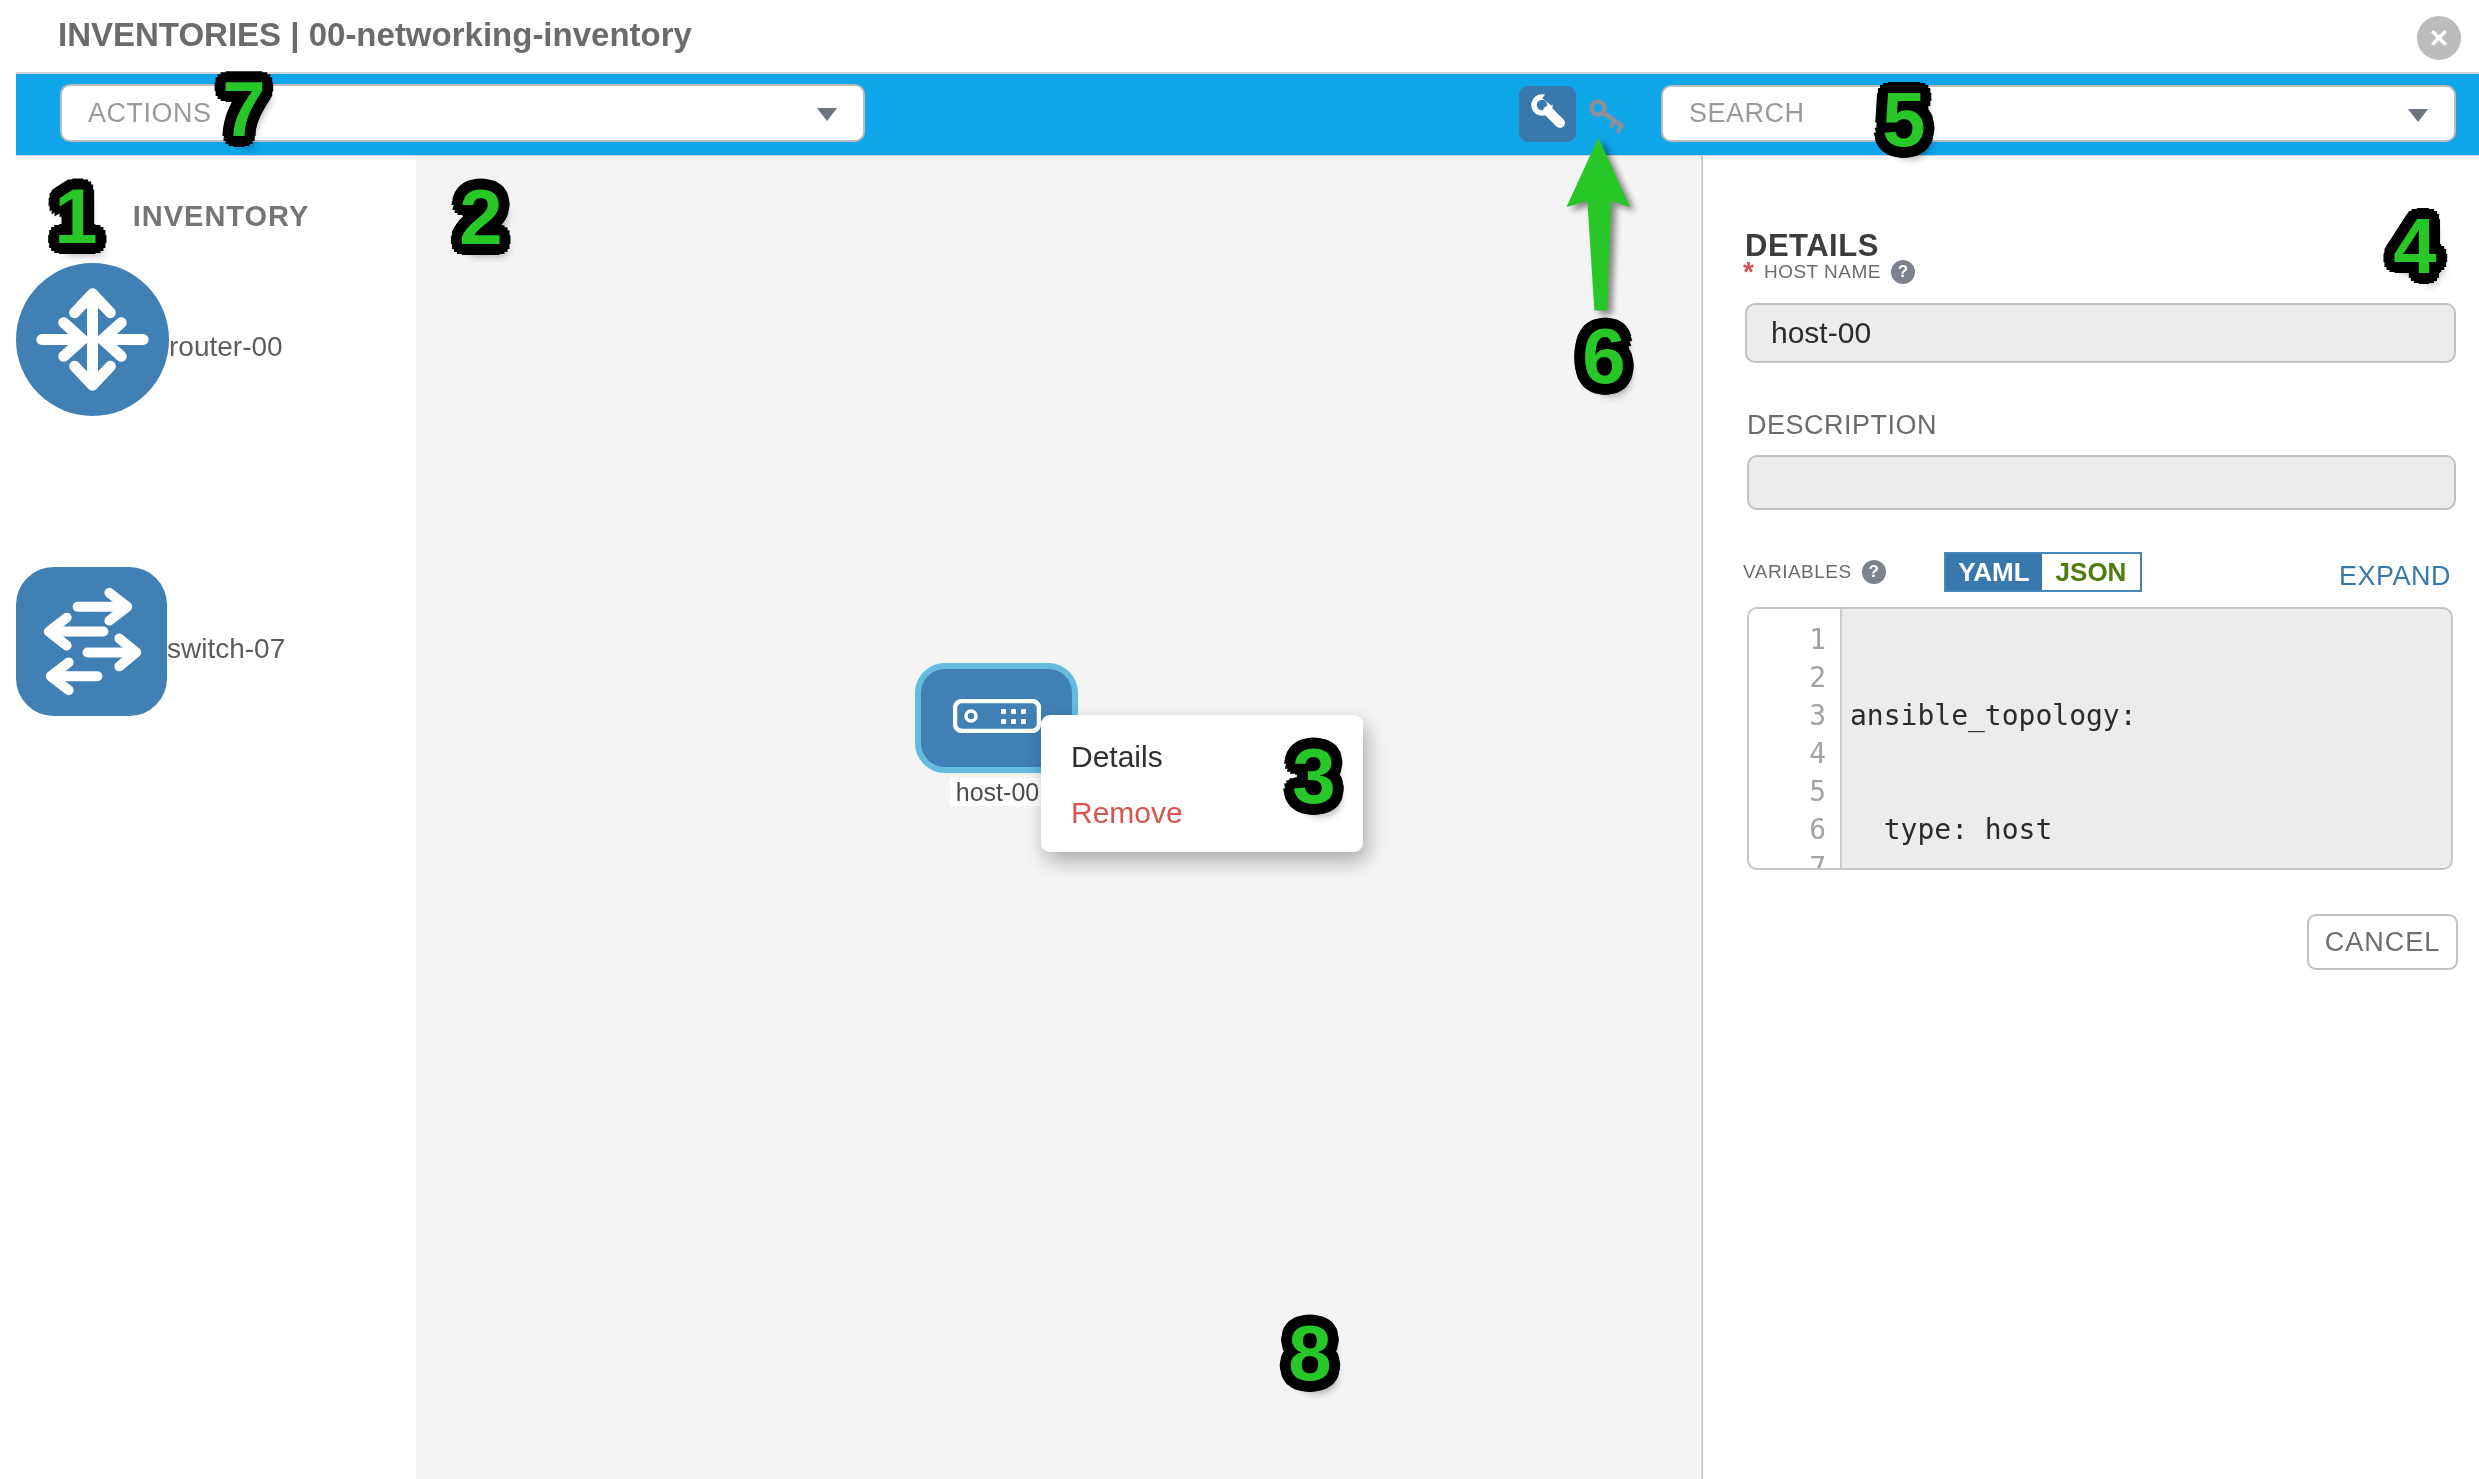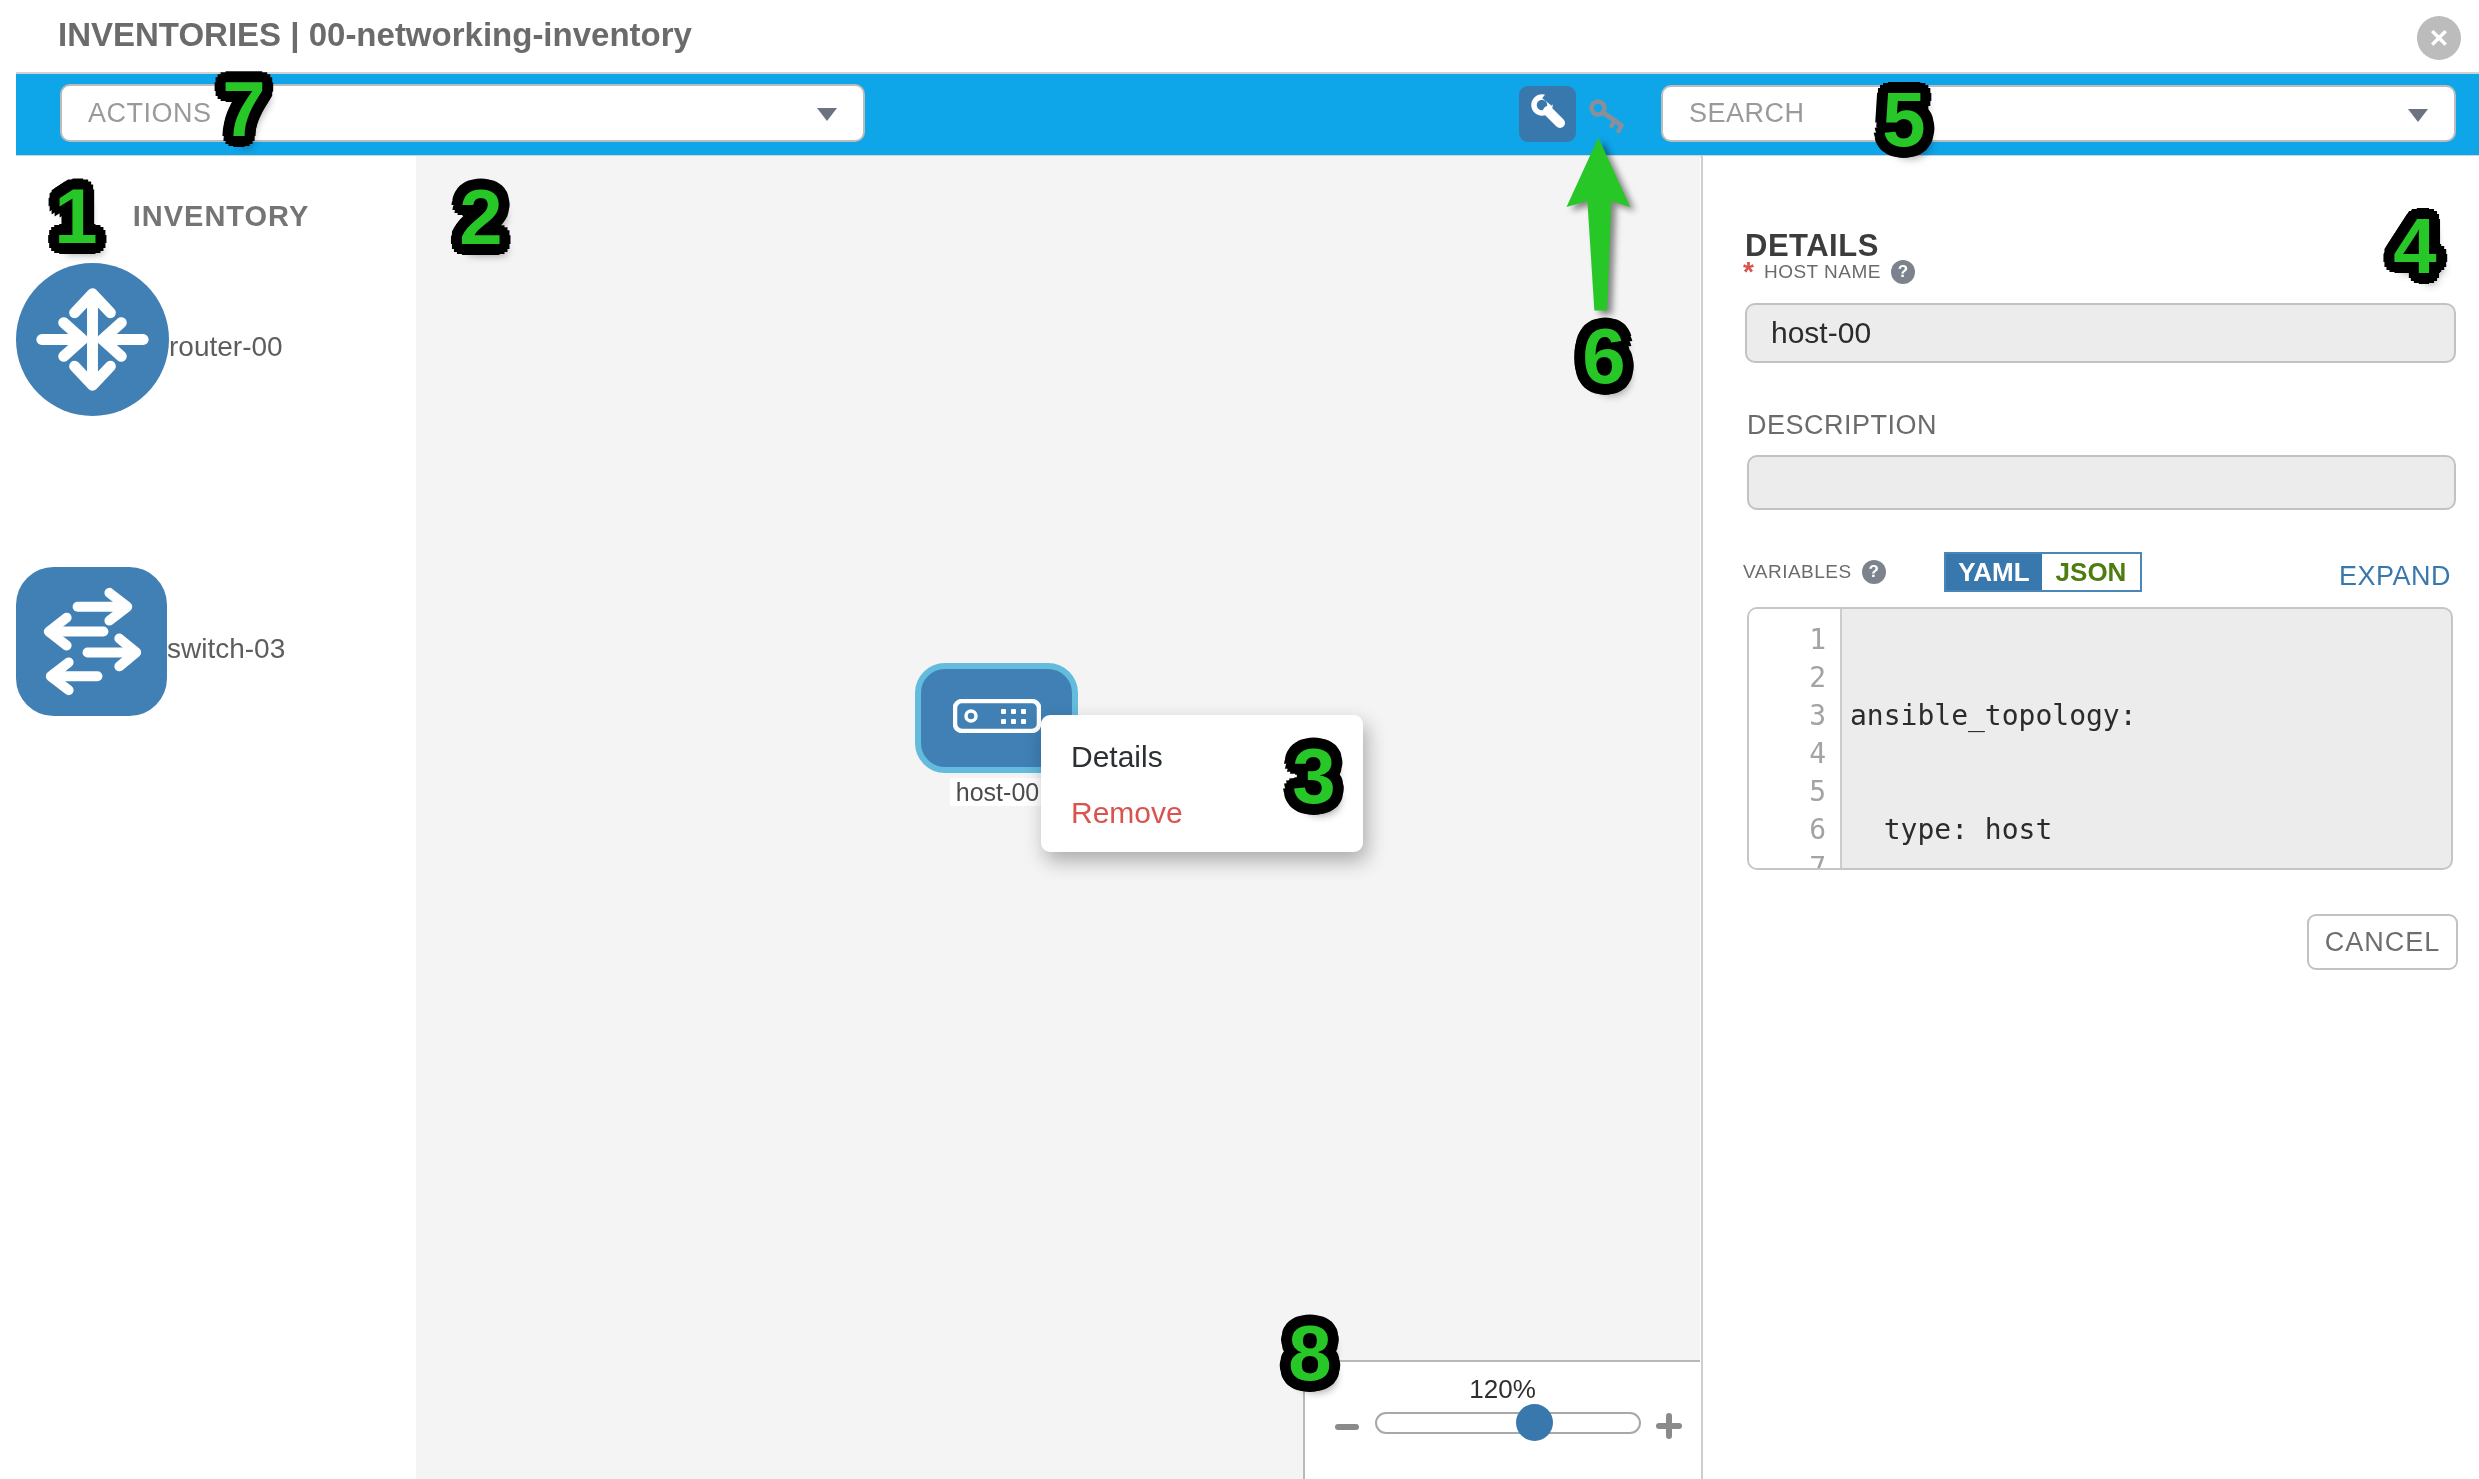--- a/index.html
+++ b/index.html
@@ -169,21 +169,21 @@
               <path d="M94 26 L112 40 L94 54"></path>
             <path d="M88 65 H43"></path>
               <path d="M51 51 L33 65 L51 79"></path>
             <path d="M72 86 H112"></path>
               <path d="M104 72 L121 86 L104 100"></path>
             <path d="M82 110 H45"></path>
               <path d="M53 96 L35 110 L53 124"></path>
           </g>
         </svg>
       </span>
-      <span class="device-label">switch-03</span>
+      <span class="device-label">switch-07</span>
     </div>
   </div>
 
   <div class="canvas">
     <div class="host-node">
       <span>
         <svg width="88" height="34" viewBox="0 0 88 34">
           <rect x="2" y="2" width="84" height="30" rx="7" fill="none" stroke="#fff" stroke-width="4.5"></rect>
           <circle cx="18" cy="17" r="5" fill="none" stroke="#fff" stroke-width="3.5"></circle>
           <g fill="#fff">
@@ -197,27 +197,20 @@
         </svg>
       </span>
     </div>
     <div class="host-label">host-00</div>
 
     <div class="ctx-menu">
       <div class="ctx-item details">Details</div>
       <div class="ctx-item remove">Remove</div>
     </div>
 
-    <div class="zoom-panel">
-      <div class="zoom-level">120%</div>
-      <div class="zoom-minus"></div>
-      <div class="zoom-track"></div>
-      <div class="zoom-thumb"></div>
-      <div class="zoom-plus"></div>
-    </div>
   </div>
 
   <div class="det-panel">
     <div class="det-heading">DETAILS</div>
 
     <div class="field-label-row hostname-row">
       <span class="req-star">*</span>
       <span class="field-label">HOST NAME</span>
       <span class="help-icon">?</span>
     </div>

